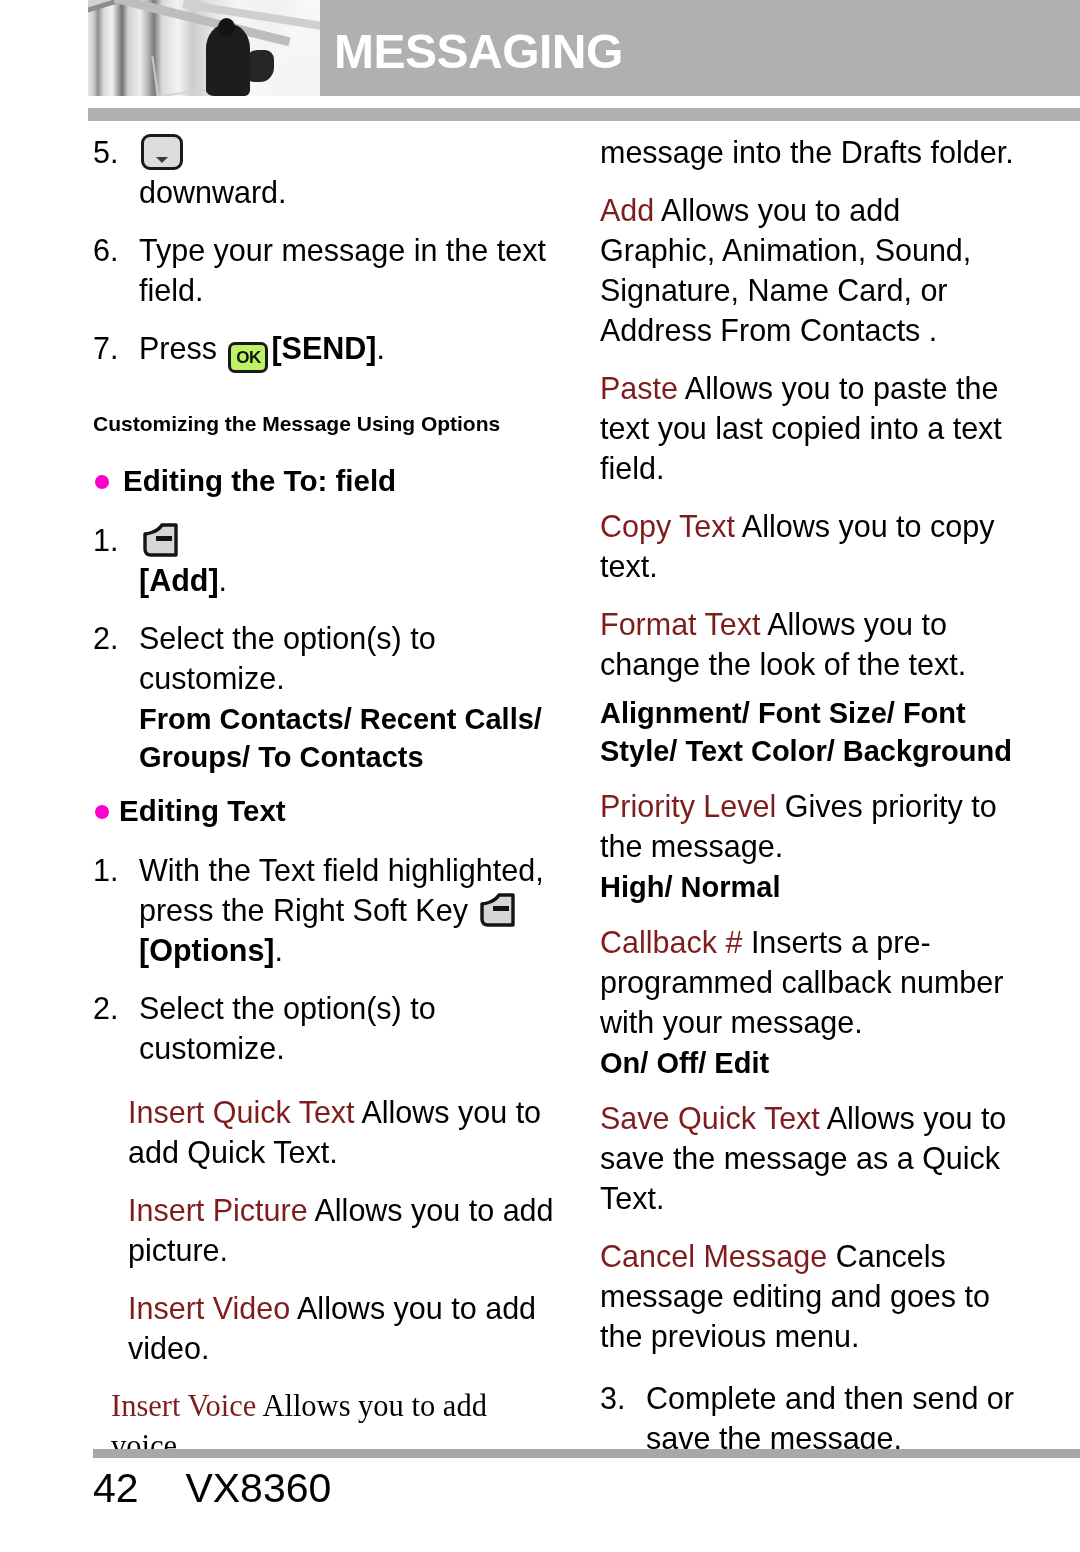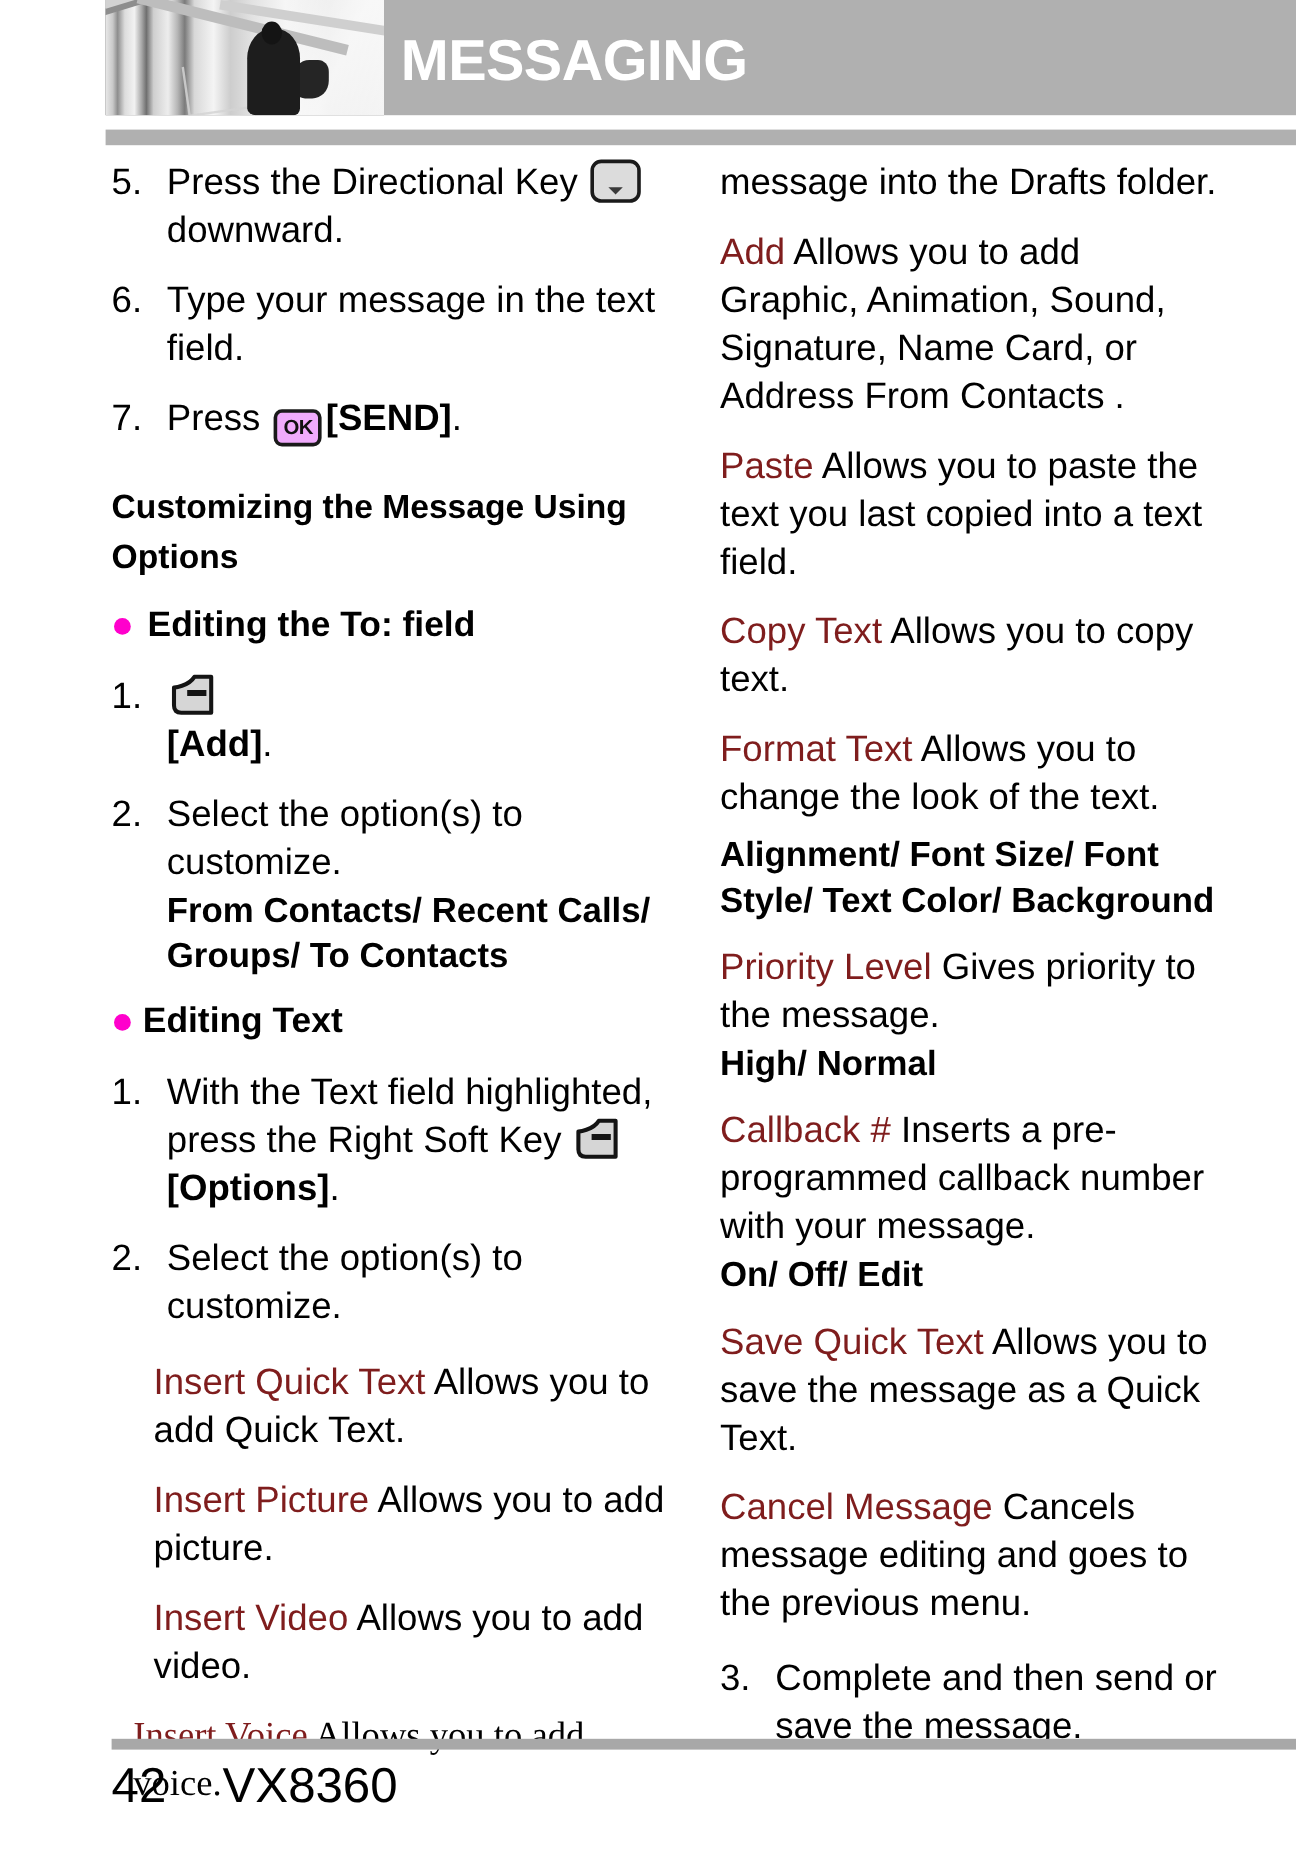--- a/index.html
+++ b/index.html
@@ -167,21 +167,21 @@
     margin-bottom: 18px;
   }
   .num-item > .num {
     position: absolute;
     left: 0;
     top: 0;
     width: 40px;
     text-align: left;
   }
   .hdr-bold {
-    font-size: 28px;
+    font-size: 21px;
     line-height: 41px;
     font-weight: bold;
     margin-bottom: 18px;
   }
   .sub-bold {
     font-size: 29px;
     line-height: 38px;
     font-weight: bold;
     margin: 2px 0 16px 0;
   }
@@ -238,21 +238,21 @@
   }
   .key-ok {
     display: inline-block;
     position: relative;
     width: 40px;
     height: 31px;
     vertical-align: -4px;
     margin: 0 3px;
     border: 3px solid #1a1a1a;
     border-radius: 7px;
-    background: #f0abfc;
+    background: #bef264;
     box-sizing: border-box;
     font-size: 17px;
     font-weight: bold;
     line-height: 25px;
     text-align: center;
     color: #111;
     letter-spacing: -0.5px;
   }
   .key-soft {
     display: inline-block;
@@ -282,21 +282,21 @@
   </div>
   <div id="header-title">MESSAGING</div>
 </div>
 <div id="header-rule"></div>
 
 <div id="columns">
 
   <div class="col" id="col-left">
 
     <div class="num-item">
-      <span class="num">5.</span><span>Press the Directional Key</span>
+      <span class="num">5.</span>
       <span class="key-dir"></span><br>
       <span>downward.</span>
     </div>
 
     <div class="num-item">
       <span class="num">6.</span><span>Type your message in the text field.</span>
     </div>
 
     <div class="num-item" style="margin-bottom:30px;">
       <span class="num">7.</span><span>Press</span>

